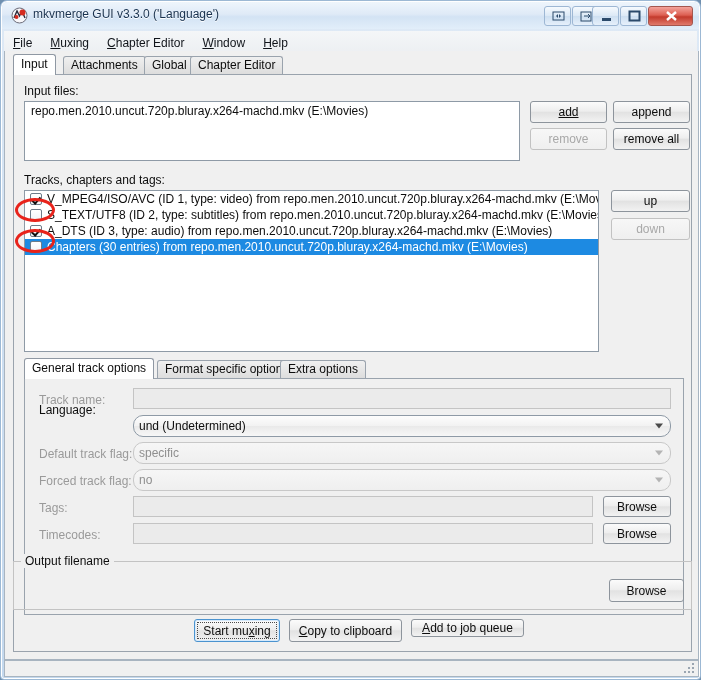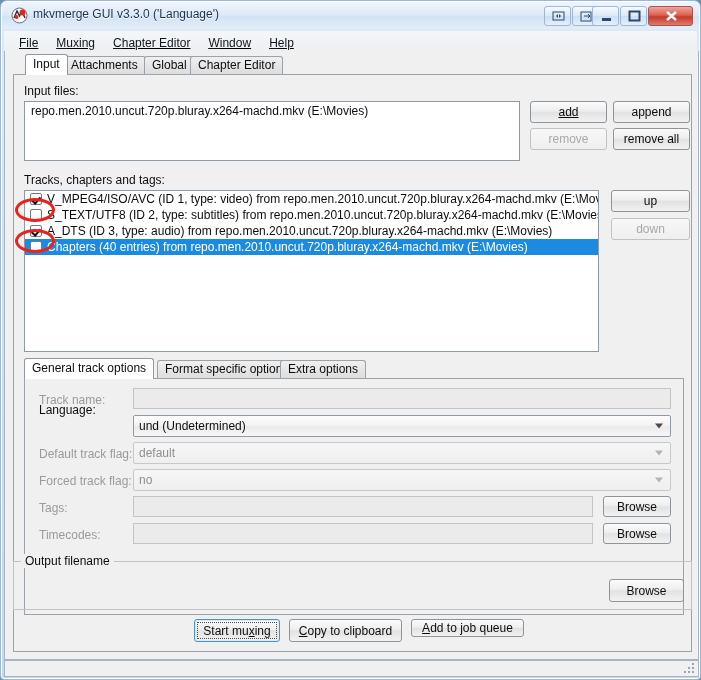--- a/index.html
+++ b/index.html
@@ -22,21 +22,21 @@
     background:linear-gradient(180deg,#f6fafe 0%,#dce9f6 48%,#cddff1 52%,#e6f0fb 100%);
     border-radius:3px;position:relative;box-sizing:border-box;}
   .tb-btn.x{width:45px;border-color:#a4564e;
     background:linear-gradient(180deg,#f3a49c 0%,#dd5f52 45%,#c33a2c 55%,#e07a6c 100%);}
   .glyph{position:absolute;left:0;right:0;top:50%;transform:translateY(-50%);
     text-align:center;font-size:11px;color:#203a56;line-height:1;}
   .tb-btn.x .glyph{color:#fff;font-size:12px;font-weight:bold;text-shadow:0 1px 1px #7a2418;}
   
   .menubar{position:absolute;left:3px;top:30px;width:693px;height:24px;
     background:linear-gradient(180deg,#f4f6f8 0%,#eceff2 100%);
-    border-bottom:1px solid #c7cfd8;display:flex;align-items:center;padding-left:6px;box-sizing:border-box;text-decoration:underline;}
+    border-bottom:1px solid #c7cfd8;display:flex;align-items:center;padding-left:0;box-sizing:border-box;}
   .menu-item{font-size:12px;color:#10141a;padding:2px 9px;white-space:nowrap;}
   .menu-item u{text-decoration:underline;}
   
   .client{position:absolute;left:3px;top:50px;width:695px;height:609px;
     background:#f0f0f0;border:1px solid #a8b4c0;border-top:none;box-sizing:border-box;}
   
   .tabstrip{position:absolute;left:8px;top:3px;width:679px;height:20px;}
   .tab{position:absolute;top:2px;height:18px;box-sizing:border-box;
     border:1px solid #9aa3ad;border-bottom:none;border-radius:3px 3px 0 0;
     background:linear-gradient(180deg,#f0f0f0 0%,#dddddd 100%);
@@ -54,21 +54,21 @@
   .textbox.disabled{background:#ebebeb;border-color:#c4c4c4;color:#9a9a9a;}
   .btn{position:absolute;box-sizing:border-box;border:1px solid #8d949c;border-radius:3px;
     background:linear-gradient(180deg,#fbfbfb 0%,#eeeeee 45%,#e2e2e2 52%,#f2f2f2 100%);
     font-size:12px;color:#0d0d0d;display:flex;align-items:center;justify-content:center;white-space:nowrap;}
   .btn.disabled{color:#a8a8a8;border-color:#c2c2c2;
     background:linear-gradient(180deg,#f7f7f7 0%,#efefef 100%);}
   .btn.focus{border:1px solid #4b93cf;box-shadow:inset 0 0 0 1px #d6eafc;}
   .btn.focus .focusring{position:absolute;left:2px;right:2px;top:2px;bottom:2px;
     border:1px dotted #4a4a4a;}
   .btn u{text-decoration:underline;}
-  .combo{position:absolute;box-sizing:border-box;border:1px solid #8e9aa6;border-radius:2px;
+  .combo{position:absolute;box-sizing:border-box;border:1px solid #8e9aa6;border-radius:10px;
     background:linear-gradient(180deg,#fdfdfd 0%,#f2f2f2 50%,#e9e9e9 51%,#f7f7f7 100%);
     font-size:12px;color:#0d0d0d;display:flex;align-items:center;padding-left:5px;}
   .combo.disabled{color:#8f8f8f;border-color:#c8c8c8;
     background:linear-gradient(180deg,#f6f6f6 0%,#efefef 100%);}
   .combo .arrow{position:absolute;right:7px;top:50%;transform:translateY(-50%);
     width:0;height:0;border-left:4px solid transparent;border-right:4px solid transparent;
     border-top:5px solid #4a4a4a;}
   .combo.disabled .arrow{border-top-color:#b4b4b4;}
   
   .group{position:absolute;border:1px solid #c3c3c3;box-sizing:border-box;}
@@ -143,21 +143,21 @@
     <div class="menu-item"><u>F</u>ile</div>
     <div class="menu-item"><u>M</u>uxing</div>
     <div class="menu-item"><u>C</u>hapter Editor</div>
     <div class="menu-item"><u>W</u>indow</div>
     <div class="menu-item"><u>H</u>elp</div>
   </div>
 
   <div class="client">
 
     <div class="tabstrip">
-      <div class="tab active" style="left:12px;">Input</div>
+      <div class="tab active" style="left:0;">Input</div>
       <div class="tab" style="left:50px;">Attachments</div>
       <div class="tab" style="left:131px;">Global</div>
       <div class="tab" style="left:177px;">Chapter Editor</div>
     </div>
 
     <div class="tabpane">
       <div class="tabpane-inner">
 
         <div class="lbl" style="left:10px;top:9px;">Input files:</div>
         <div class="listbox" style="left:10px;top:26px;width:496px;height:60px;">
@@ -178,21 +178,21 @@
           <div class="trk-row">
             <span class="cbx"></span>
             <span>S_TEXT/UTF8 (ID 2, type: subtitles) from repo.men.2010.uncut.720p.bluray.x264-machd.mkv (E:\Movies)</span>
           </div>
           <div class="trk-row">
             <span class="cbx on"></span>
             <span>A_DTS (ID 3, type: audio) from repo.men.2010.uncut.720p.bluray.x264-machd.mkv (E:\Movies)</span>
           </div>
           <div class="trk-row sel">
             <span class="cbx"></span>
-            <span>Chapters (40 entries) from repo.men.2010.uncut.720p.bluray.x264-machd.mkv (E:\Movies)</span>
+            <span>Chapters (30 entries) from repo.men.2010.uncut.720p.bluray.x264-machd.mkv (E:\Movies)</span>
           </div>
         </div>
 
         <div class="btn" style="left:597px;top:115px;width:79px;height:22px;">up</div>
         <div class="btn disabled" style="left:597px;top:143px;width:79px;height:22px;">down</div>
 
         <div class="tabstrip" style="left:10px;top:283px;width:660px;height:20px;">
           <div class="tab active" style="left:0;">General track options</div>
           <div class="tab" style="left:133px;">Format specific options</div>
           <div class="tab" style="left:256px;">Extra options</div>
@@ -203,21 +203,21 @@
             <div class="textbox disabled" style="left:108px;top:9px;width:538px;height:21px;"></div>
 
             <div class="lbl" style="left:14px;top:24px;">Language:</div>
             <div class="combo" style="left:108px;top:36px;width:538px;height:22px;">
               <span>und (Undetermined)</span>
               <span class="arrow"></span>
             </div>
 
             <div class="lbl dim" style="left:14px;top:68px;">Default track flag:</div>
             <div class="combo disabled" style="left:108px;top:63px;width:538px;height:22px;">
-              <span>default</span>
+              <span>specific</span>
               <span class="arrow"></span>
             </div>
 
             <div class="lbl dim" style="left:14px;top:95px;">Forced track flag:</div>
             <div class="combo disabled" style="left:108px;top:90px;width:538px;height:22px;">
               <span>no</span>
               <span class="arrow"></span>
             </div>
 
             <div class="lbl dim" style="left:14px;top:122px;">Tags:</div>

